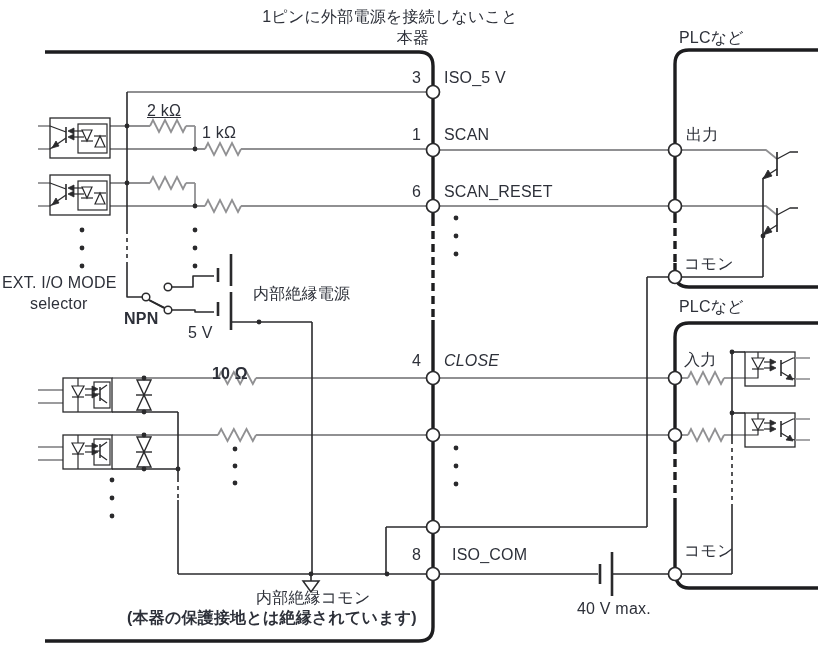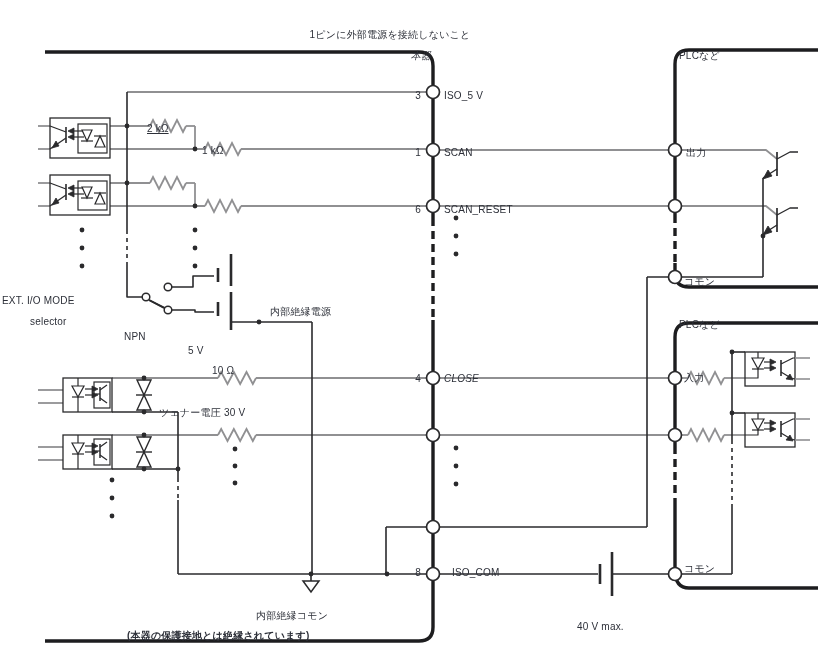--- a/index.html
+++ b/index.html
@@ -1,20 +1,20 @@
 <!DOCTYPE html>
 <html><head>
 <meta charset="utf-8">
 <style>
   html,body{margin:0;padding:0;background:#ffffff;}
   #stage{position:relative;width:820px;height:658px;background:#fff;overflow:hidden;
          font-family:"Liberation Sans","DejaVu Sans",sans-serif;}
   #stage svg{position:absolute;left:0;top:0;}
-  .lbl{position:absolute;color:#2d3039;font-size:10px;line-height:18px;white-space:nowrap;
-       letter-spacing:0.2px;margin-top:18px;}
+  .lbl{position:absolute;color:#2d3039;font-size:16px;line-height:18px;white-space:nowrap;
+       letter-spacing:0.2px;}
   .ctr{text-align:center;}
   .rgt{text-align:right;}
 </style>
 </head>
 <body>
 
 <div id="stage">
   <svg id="cv" width="820" height="658" viewBox="0 0 820 658">
       <path d="M45,52 H419 Q433,52 433,66 V218" stroke="#1d1d1f" stroke-width="3.4" fill="none" stroke-linecap="butt" stroke-linejoin="round"></path>
       <path d="M433,320 V627 Q433,641 419,641 H45" stroke="#1d1d1f" stroke-width="3.4" fill="none" stroke-linecap="butt" stroke-linejoin="round"></path>
@@ -249,21 +249,21 @@
       <circle cx="433" cy="574" r="6.5" fill="#fff" stroke="#2a2a2c" stroke-width="1.7"></circle>
       <circle cx="675" cy="150" r="6.5" fill="#fff" stroke="#2a2a2c" stroke-width="1.7"></circle>
       <circle cx="675" cy="206" r="6.5" fill="#fff" stroke="#2a2a2c" stroke-width="1.7"></circle>
       <circle cx="675" cy="277" r="6.5" fill="#fff" stroke="#2a2a2c" stroke-width="1.7"></circle>
       <circle cx="675" cy="378" r="6.5" fill="#fff" stroke="#2a2a2c" stroke-width="1.7"></circle>
       <circle cx="675" cy="435" r="6.5" fill="#fff" stroke="#2a2a2c" stroke-width="1.7"></circle>
       <circle cx="675" cy="574" r="6.5" fill="#fff" stroke="#2a2a2c" stroke-width="1.7"></circle>
     </svg>
 
   <div class="lbl ctr" style="left:240px;top:8px;width:300px;">1ピンに外部電源を接続しないこと</div>
-  <div class="lbl ctr" style="left:391px;top:29px;width:60px;font-style:italic;">本器</div>
+  <div class="lbl ctr" style="left:383px;top:29px;width:60px;">本器</div>
   <div class="lbl" style="left:679px;top:29px;">PLCなど</div>
   <div class="lbl" style="left:679px;top:298px;">PLCなど</div>
 
   <div class="lbl rgt" style="left:400px;top:69px;width:21px;">3</div>
   <div class="lbl rgt" style="left:400px;top:126px;width:21px;">1</div>
   <div class="lbl rgt" style="left:400px;top:183px;width:21px;">6</div>
   <div class="lbl rgt" style="left:400px;top:352px;width:21px;">4</div>
   <div class="lbl rgt" style="left:400px;top:546px;width:21px;">8</div>
 
   <div class="lbl" style="left:444px;top:69px;">ISO_5 V</div>
@@ -274,21 +274,20 @@
 
   <div class="lbl" style="left:686px;top:126px;">出力</div>
   <div class="lbl" style="left:684px;top:255px;">コモン</div>
   <div class="lbl" style="left:684px;top:351px;">入力</div>
   <div class="lbl" style="left:684px;top:542px;">コモン</div>
 
   <div class="lbl" style="left:147px;top:102px;text-decoration:underline;">2 kΩ</div>
   <div class="lbl" style="left:202px;top:124px;text-align:right;">1 kΩ</div>
   <div class="lbl" style="left:2px;top:274px;">EXT. I/O MODE</div>
   <div class="lbl" style="left:30px;top:295px;">selector</div>
-  <div class="lbl" style="left:124px;top:310px;">NPN</div>
+  <div class="lbl" style="left:124px;top:310px;font-weight:bold;">NPN</div>
   <div class="lbl" style="left:188px;top:324px;">5 V</div>
-  <div class="lbl" style="left:270px;top:285px;">内部絶縁電源</div>
-  <div class="lbl" style="left:212px;top:344px;">10 Ω</div>
-  <div class="lbl" style="left:159px;top:386px;">ツェナー電圧 30 V</div>
+  <div class="lbl" style="left:253px;top:285px;">内部絶縁電源</div>
+  <div class="lbl" style="left:212px;top:365px;font-weight:bold;">10 Ω</div>
   <div class="lbl" style="left:256px;top:589px;">内部絶縁コモン</div>
   <div class="lbl" style="left:127px;top:609px;font-weight:bold;">(本器の保護接地とは絶縁されています)</div>
   <div class="lbl" style="left:577px;top:600px;">40 V max.</div>
 </div>
 
 </body></html>

